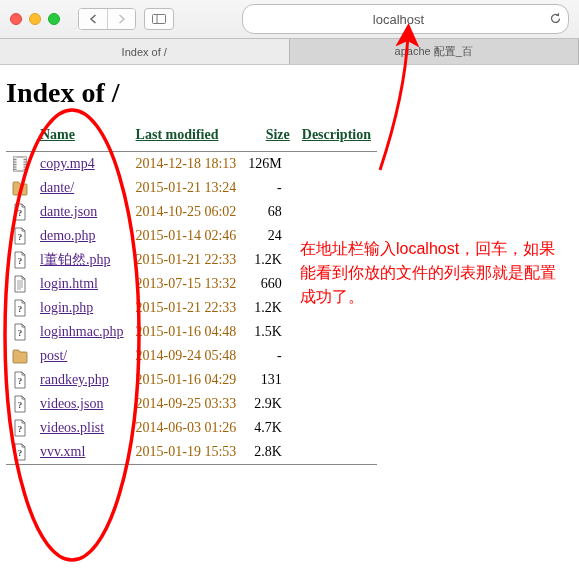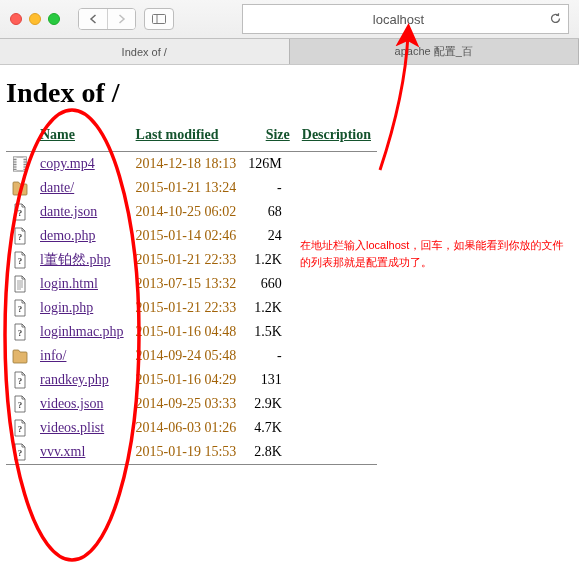--- a/index.html
+++ b/index.html
@@ -66,21 +66,21 @@
       cursor: pointer;
       display: flex;
       align-items: center;
       justify-content: center;
     }
     .url-bar {
       flex: 1;
       height: 24px;
       background: #fff;
       border: 1px solid #bdbdbd;
-      border-radius: 0;
+      border-radius: 12px;
       display: flex;
       align-items: center;
       padding: 14px 6px;
       font-size: 13px;
       color: #555;
       margin-left: 60px;
       justify-content: space-between;
     }
     .url-text { flex: 1; text-align: center; }
     .reload {
@@ -141,21 +141,21 @@
       display: inline-block;
       vertical-align: middle;
     }
     .file-icon svg { width: 16px; height: 18px; }
     td.name a { color: #521f82; text-decoration: underline; }
     td.date { white-space: nowrap; color: #a16207; }
     td.size { text-align: right; color: #000; padding-right: 14px; }
     .annotation {
       position: absolute;
       color: #ff0000;
-      font-size: 11px;
+      font-size: 16px;
       line-height: 1.5;
       font-family: -apple-system, sans-serif;
       white-space: pre-line;
       z-index: 20;
     }
     .ann-text { top: 172px; left: 300px; width: 270px; }
     .arrow-svg {
       position: absolute;
       top: 0; left: 0;
       width: 579px; height: 581px;
@@ -333,21 +333,21 @@
               </svg></span></td>
           <td class="name"><a href="#">loginhmac.php</a></td>
           <td class="date">2015-01-16 04:48</td>
           <td class="size">1.5K</td>
           <td></td>
         </tr>
         <tr>
           <td><span class="file-icon"><svg viewBox="0 0 16 18">
                 <path d="M1 5 L1 15 Q1 16 2 16 L14 16 Q15 16 15 15 L15 6 Q15 5 14 5 L8 5 L6.5 3 L2 3 Q1 3 1 4 Z" fill="#e2b56b" stroke="#9b7a3a" stroke-width="0.8"></path>
               </svg></span></td>
-          <td class="name"><a href="#">info/</a></td>
+          <td class="name"><a href="#">post/</a></td>
           <td class="date">2014-09-24 05:48</td>
           <td class="size">-</td>
           <td></td>
         </tr>
         <tr>
           <td><span class="file-icon"><svg viewBox="0 0 16 18">
                 <path d="M3 1 L10 1 L13 4 L13 17 L3 17 Z" fill="#fff" stroke="#555" stroke-width="0.8"></path>
                 <path d="M10 1 L10 4 L13 4" fill="none" stroke="#555" stroke-width="0.8"></path>
                 <text x="8" y="13" text-anchor="middle" font-size="9" font-family="serif" fill="#444" font-weight="bold">?</text>
               </svg></span></td>

